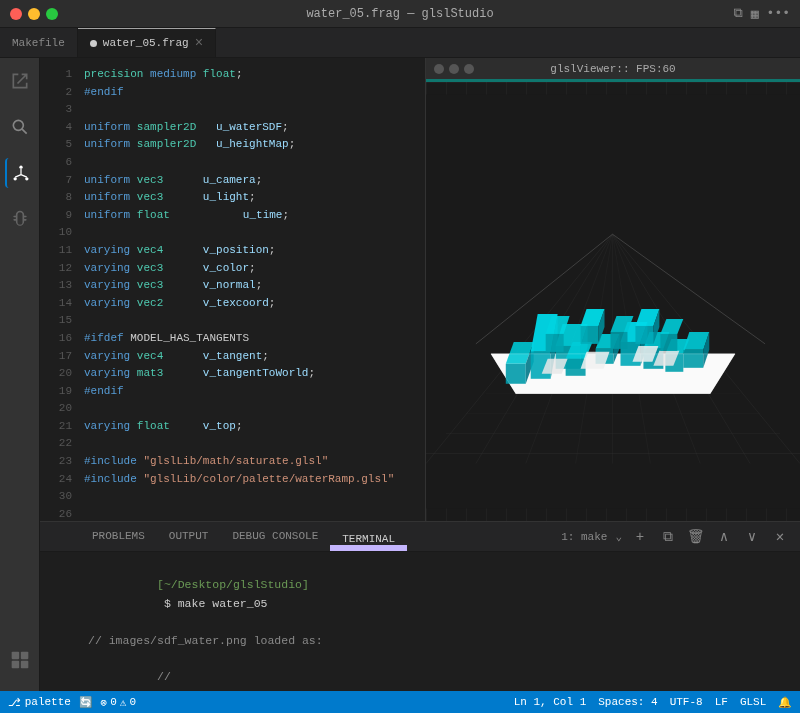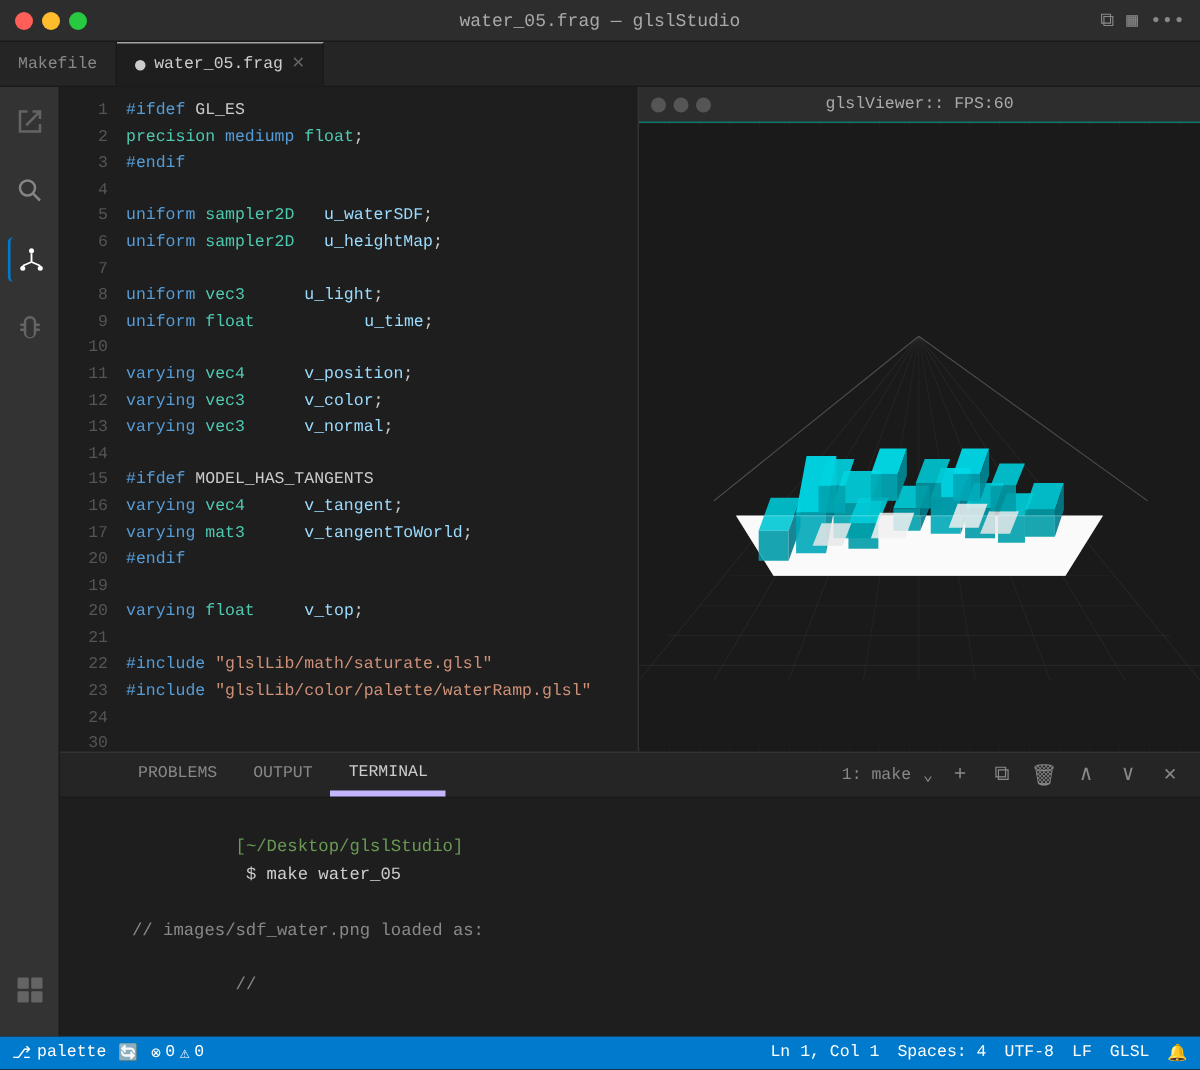--- a/index.html
+++ b/index.html
@@ -154,21 +154,21 @@
       display: flex;
       flex-direction: column;
     }
     .viewer-titlebar {
       height: 24px;
       background: #2d2d2d;
       display: flex;
       align-items: center;
       justify-content: space-between;
       padding: 0 8px;
-      border-bottom: 1px solid #0f766e;
+      border-bottom: 3px solid #0f766e;
     }
     .viewer-title-btns {
       display: flex;
       gap: 5px;
     }
     .vtb { width: 10px; height: 10px; border-radius: 50%; background: #555; }
     .viewer-title-text {
       color: #aaa;
       font-size: 11px;
     }
@@ -180,21 +180,21 @@
     }
 
     
     .viewer-canvas svg {
       width: 100%;
       height: 100%;
     }
 
     
     .bottom-section {
-      height: 190px;
+      height: 170px;
       display: flex;
       flex-direction: column;
       border-top: 1px solid #333;
     }
 
     .panel-tabs {
       height: 30px;
       background: #252526;
       display: flex;
       align-items: stretch;
@@ -206,21 +206,22 @@
       padding: 0 12px;
       display: flex;
       align-items: center;
       color: #888;
       font-size: 11px;
       cursor: pointer;
       border-bottom: 2px solid transparent;
     }
     .panel-tab.active {
       color: #ccc;
-      border-bottom: 4px solid #c4b5fd;
+      border-bottom: 6px solid #c4b5fd;
+      align-items: flex-end;
     }
     .panel-tab-actions {
       position: absolute;
       right: 10px;
       top: 0;
       height: 100%;
       display: flex;
       align-items: center;
       gap: 8px;
     }
@@ -393,33 +394,34 @@
             <div style="line-height: 1.6; min-height: 17.6px;">19</div>
             <div style="line-height: 1.6; min-height: 17.6px;">20</div>
             <div style="line-height: 1.6; min-height: 17.6px;">21</div>
             <div style="line-height: 1.6; min-height: 17.6px;">22</div>
             <div style="line-height: 1.6; min-height: 17.6px;">23</div>
             <div style="line-height: 1.6; min-height: 17.6px;">24</div>
             <div style="line-height: 1.6; min-height: 17.6px;">30</div>
             <div style="line-height: 1.6; min-height: 17.6px;">26</div>
           </div>
         <div class="code-content" id="code-area">
-            <div class="code-line"><span style="color: rgb(86, 156, 214);">#ifdef</span><span style="color: rgb(204, 204, 204);"> GL_ES</span></div>
             <div class="code-line"><span style="color: rgb(78, 201, 176);">precision</span><span style="color: rgb(204, 204, 204);"> </span><span style="color: rgb(86, 156, 214);">mediump</span><span style="color: rgb(204, 204, 204);"> </span><span style="color: rgb(78, 201, 176);">float</span><span style="color: rgb(204, 204, 204);">;</span></div>
             <div class="code-line"><span style="color: rgb(86, 156, 214);">#endif</span></div>
             <div class="code-line">&nbsp;</div>
             <div class="code-line"><span style="color: rgb(86, 156, 214);">uniform</span><span style="color: rgb(204, 204, 204);"> </span><span style="color: rgb(78, 201, 176);">sampler2D</span><span style="color: rgb(204, 204, 204);">   </span><span style="color: rgb(156, 220, 254);">u_waterSDF</span><span style="color: rgb(204, 204, 204);">;</span></div>
             <div class="code-line"><span style="color: rgb(86, 156, 214);">uniform</span><span style="color: rgb(204, 204, 204);"> </span><span style="color: rgb(78, 201, 176);">sampler2D</span><span style="color: rgb(204, 204, 204);">   </span><span style="color: rgb(156, 220, 254);">u_heightMap</span><span style="color: rgb(204, 204, 204);">;</span></div>
             <div class="code-line">&nbsp;</div>
+            <div class="code-line"><span style="color: rgb(86, 156, 214);">uniform</span><span style="color: rgb(204, 204, 204);"> </span><span style="color: rgb(78, 201, 176);">vec3</span><span style="color: rgb(204, 204, 204);">      </span><span style="color: rgb(156, 220, 254);">u_camera</span><span style="color: rgb(204, 204, 204);">;</span></div>
             <div class="code-line"><span style="color: rgb(86, 156, 214);">uniform</span><span style="color: rgb(204, 204, 204);"> </span><span style="color: rgb(78, 201, 176);">vec3</span><span style="color: rgb(204, 204, 204);">      </span><span style="color: rgb(156, 220, 254);">u_light</span><span style="color: rgb(204, 204, 204);">;</span></div>
             <div class="code-line"><span style="color: rgb(86, 156, 214);">uniform</span><span style="color: rgb(204, 204, 204);"> </span><span style="color: rgb(78, 201, 176);">float</span><span style="color: rgb(204, 204, 204);">     </span><span style="color: rgb(156, 220, 254); padding-left: 40px;">u_time</span><span style="color: rgb(204, 204, 204);">;</span></div>
             <div class="code-line">&nbsp;</div>
             <div class="code-line"><span style="color: rgb(86, 156, 214);">varying</span><span style="color: rgb(204, 204, 204);"> </span><span style="color: rgb(78, 201, 176);">vec4</span><span style="color: rgb(204, 204, 204);">      </span><span style="color: rgb(156, 220, 254);">v_position</span><span style="color: rgb(204, 204, 204);">;</span></div>
             <div class="code-line"><span style="color: rgb(86, 156, 214);">varying</span><span style="color: rgb(204, 204, 204);"> </span><span style="color: rgb(78, 201, 176);">vec3</span><span style="color: rgb(204, 204, 204);">      </span><span style="color: rgb(156, 220, 254);">v_color</span><span style="color: rgb(204, 204, 204);">;</span></div>
             <div class="code-line"><span style="color: rgb(86, 156, 214);">varying</span><span style="color: rgb(204, 204, 204);"> </span><span style="color: rgb(78, 201, 176);">vec3</span><span style="color: rgb(204, 204, 204);">      </span><span style="color: rgb(156, 220, 254);">v_normal</span><span style="color: rgb(204, 204, 204);">;</span></div>
+            <div class="code-line"><span style="color: rgb(86, 156, 214);">varying</span><span style="color: rgb(204, 204, 204);"> </span><span style="color: rgb(78, 201, 176);">vec2</span><span style="color: rgb(204, 204, 204);">      </span><span style="color: rgb(156, 220, 254);">v_texcoord</span><span style="color: rgb(204, 204, 204);">;</span></div>
             <div class="code-line">&nbsp;</div>
             <div class="code-line"><span style="color: rgb(86, 156, 214);">#ifdef</span><span style="color: rgb(204, 204, 204);"> MODEL_HAS_TANGENTS</span></div>
             <div class="code-line"><span style="color: rgb(86, 156, 214);">varying</span><span style="color: rgb(204, 204, 204);"> </span><span style="color: rgb(78, 201, 176);">vec4</span><span style="color: rgb(204, 204, 204);">      </span><span style="color: rgb(156, 220, 254);">v_tangent</span><span style="color: rgb(204, 204, 204);">;</span></div>
             <div class="code-line"><span style="color: rgb(86, 156, 214);">varying</span><span style="color: rgb(204, 204, 204);"> </span><span style="color: rgb(78, 201, 176);">mat3</span><span style="color: rgb(204, 204, 204);">      </span><span style="color: rgb(156, 220, 254);">v_tangentToWorld</span><span style="color: rgb(204, 204, 204);">;</span></div>
             <div class="code-line"><span style="color: rgb(86, 156, 214);">#endif</span></div>
             <div class="code-line">&nbsp;</div>
             <div class="code-line"><span style="color: rgb(86, 156, 214);">varying</span><span style="color: rgb(204, 204, 204);"> </span><span style="color: rgb(78, 201, 176);">float</span><span style="color: rgb(204, 204, 204);">     </span><span style="color: rgb(156, 220, 254);">v_top</span><span style="color: rgb(204, 204, 204);">;</span></div>
             <div class="code-line">&nbsp;</div>
             <div class="code-line"><span style="color: rgb(86, 156, 214);">#include</span><span style="color: rgb(204, 204, 204);"> </span><span style="color: rgb(206, 145, 120);">"glslLib/math/saturate.glsl"</span></div>
             <div class="code-line"><span style="color: rgb(86, 156, 214);">#include</span><span style="color: rgb(204, 204, 204);"> </span><span style="color: rgb(206, 145, 120);">"glslLib/color/palette/waterRamp.glsl"</span></div>
@@ -532,20 +534,23 @@
     </div>
 
     <div class="bottom-section">
       <div class="panel-tabs">
         <div class="panel-tab">
           <span>PROBLEMS</span>
         </div>
         <div class="panel-tab">
           <span>OUTPUT</span>
         </div>
+        <div class="panel-tab">
+          <span>DEBUG CONSOLE</span>
+        </div>
         <div class="panel-tab active">
           <span>TERMINAL</span>
         </div>
         <div class="panel-tab-actions">
           <span class="panel-action-label">1: make</span>
           <span class="panel-action-label">⌄</span>
           <span class="panel-action-btn">+</span>
           <span class="panel-action-btn">⧉</span>
           <span class="panel-action-btn">🗑</span>
           <span class="panel-action-btn">∧</span>

